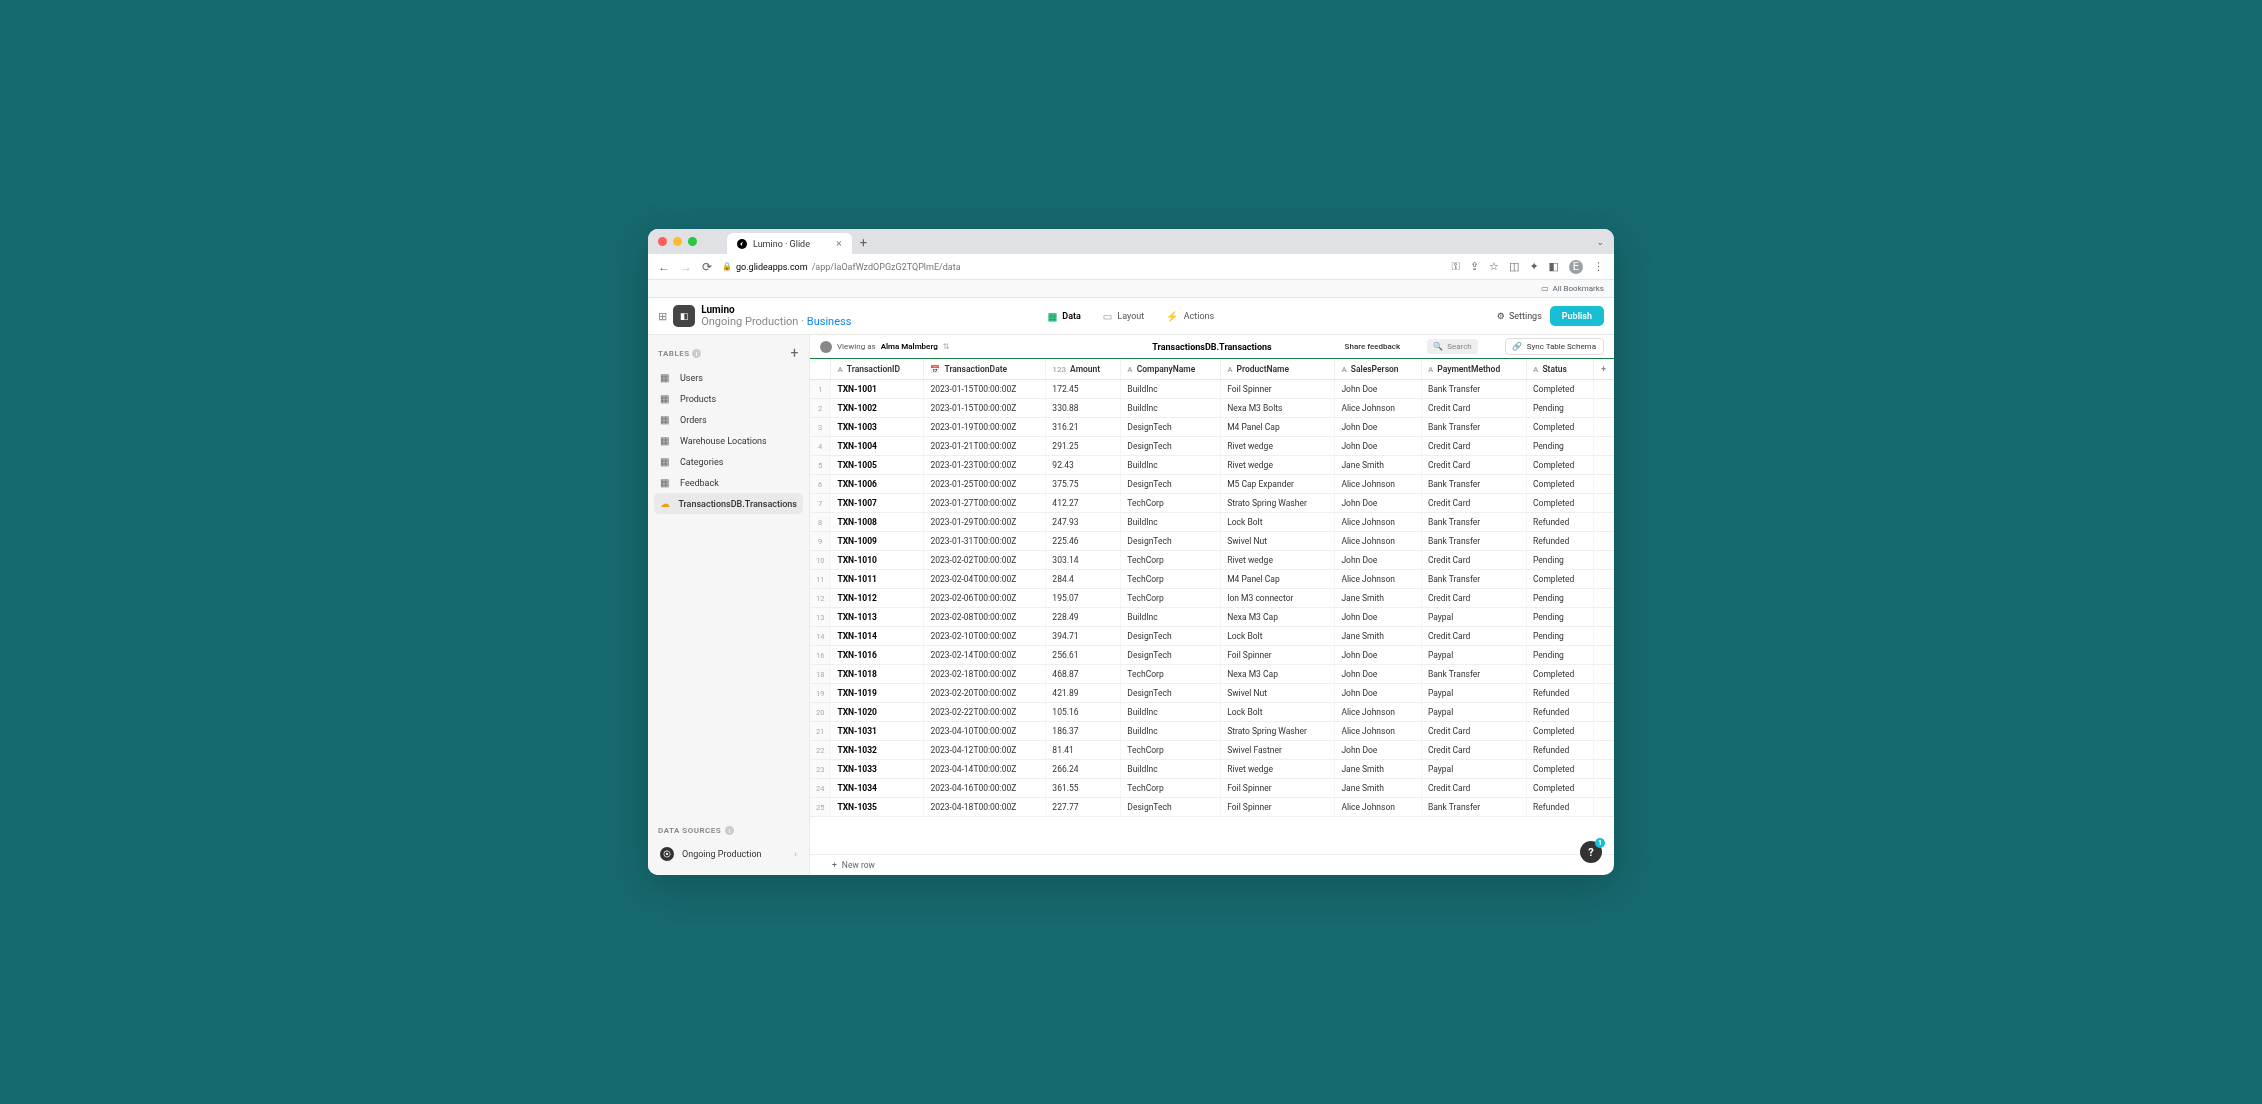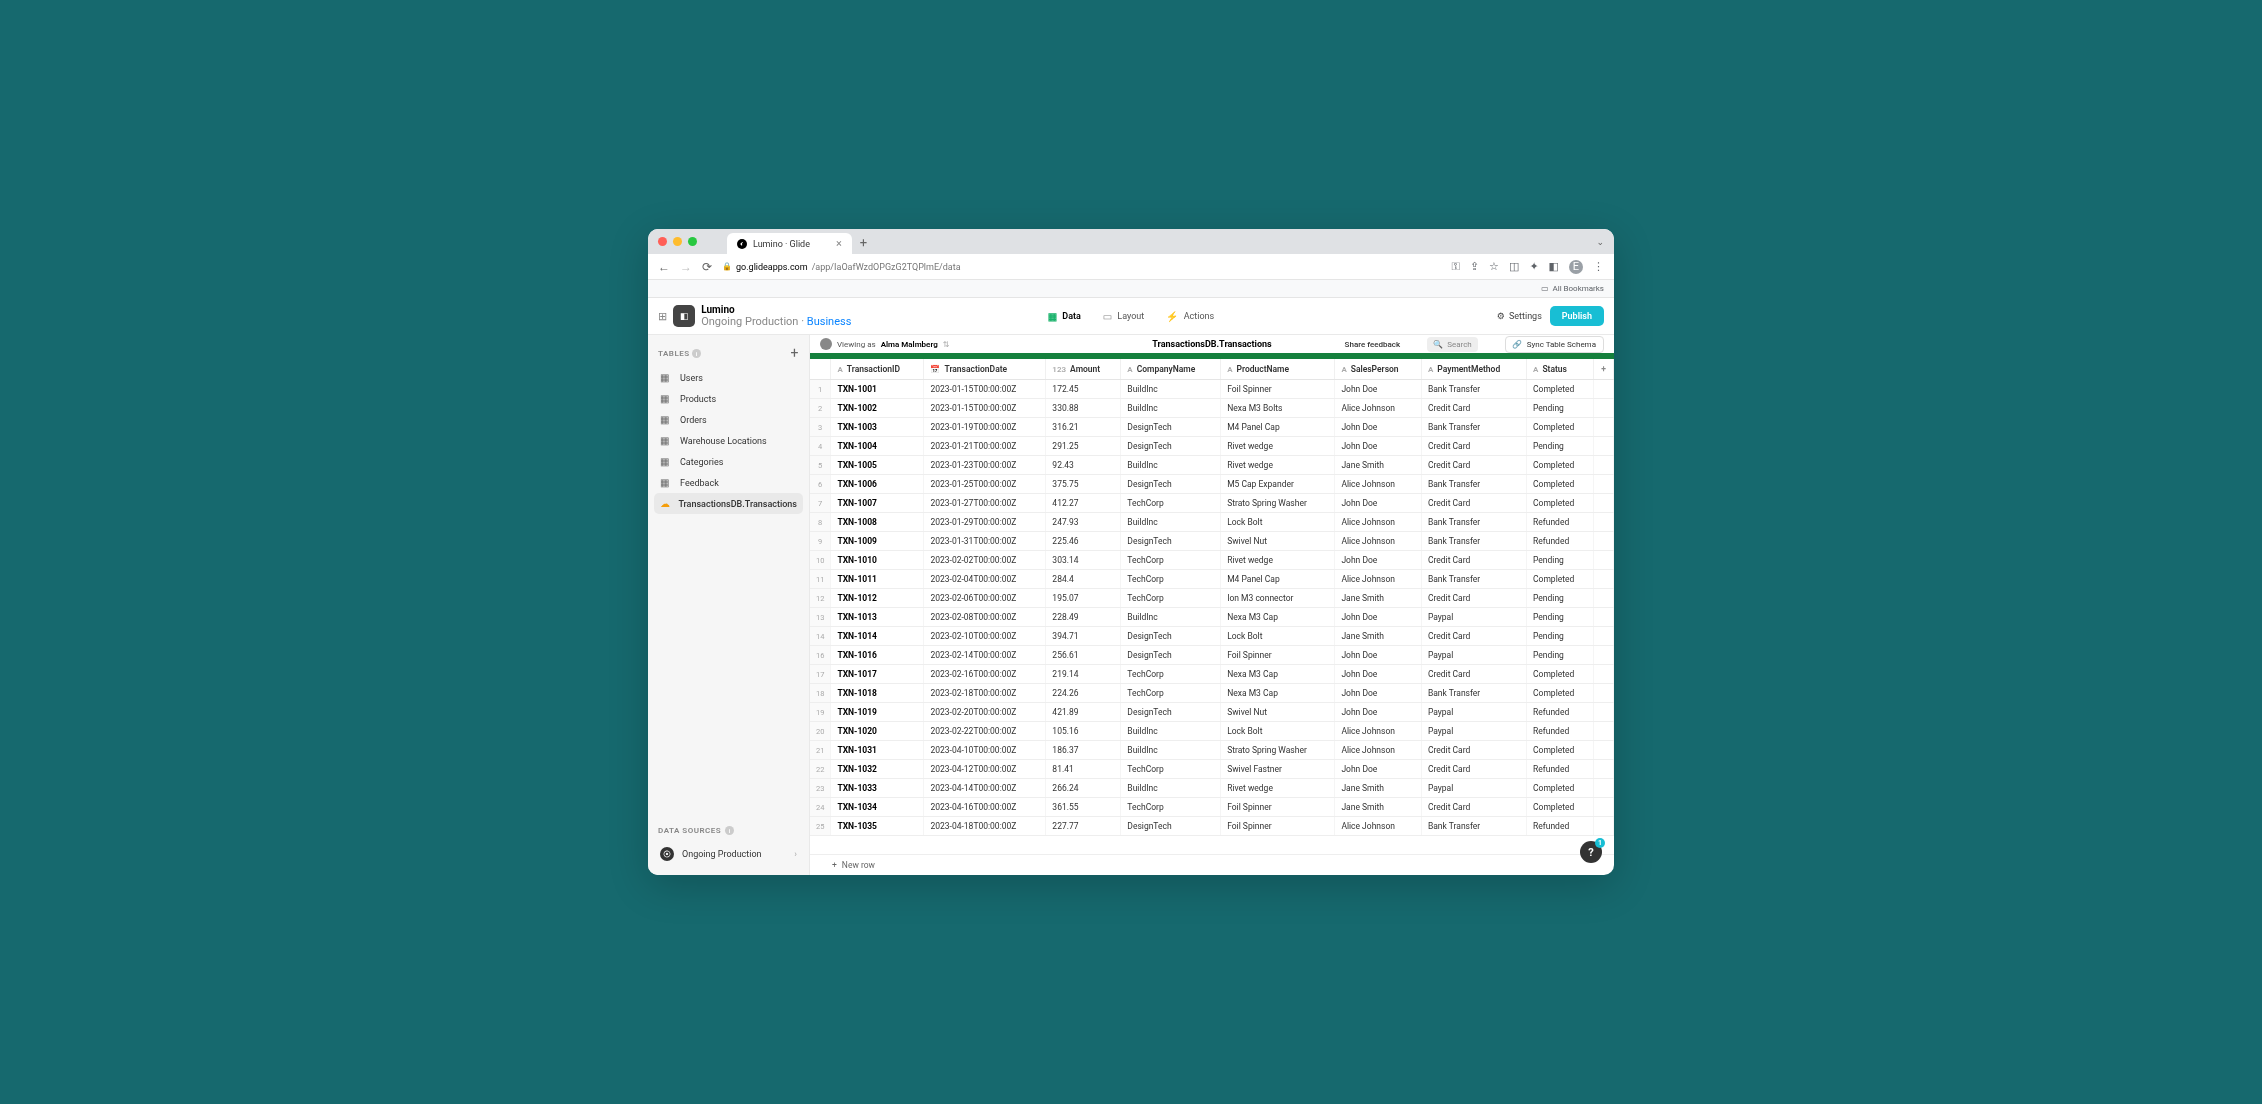--- a/index.html
+++ b/index.html
@@ -50,21 +50,21 @@
 .sb-plus { color: #666; font-size: 14px; cursor: pointer; font-weight: 400; }
 .sb-item { display: flex; align-items: center; gap: 8px; padding: 5px 6px; font-size: 9px; color: #333; cursor: pointer; border-radius: 5px; }
 .sb-item.active { background: #e9e9e9; font-weight: 500; }
 .sb-icon { width: 12px; font-size: 10px; color: #666; }
 .sb-footer { margin-top: auto; }
 .sb-ds-head { font-size: 8px; color: #888; font-weight: 600; letter-spacing: 0.5px; padding: 6px 4px; display: flex; align-items: center; gap: 4px; }
 .sb-ds-item { display: flex; align-items: center; gap: 8px; padding: 6px; font-size: 9px; color: #333; cursor: pointer; }
 .sb-ds-icon { width: 14px; height: 14px; border-radius: 50%; background: #333; display: flex; align-items: center; justify-content: center; color: #fff; font-size: 8px; }
 .sb-ds-chev { margin-left: auto; color: #aaa; font-size: 9px; }
 .main { flex: 1; display: flex; flex-direction: column; overflow: hidden; }
-.toolbar { display: flex; align-items: center; padding: 5px 10px; border-bottom: 6px solid #15803d; position: relative; height: 24px; }
+.toolbar { display: flex; align-items: center; padding: 5px 10px; border-bottom: 1px solid #15803d; position: relative; height: 24px; }
 .viewing { display: flex; align-items: center; gap: 5px; font-size: 8px; color: #555; }
 .va-av { width: 12px; height: 12px; border-radius: 50%; background: #888; }
 .viewing b { font-weight: 600; color: #000; }
 .tb-title { position: absolute; left: 50%; transform: translateX(-50%); font-size: 9px; font-weight: 700; color: #000; }
 .tb-right { margin-left: auto; display: flex; align-items: center; gap: 27px; }
 .tb-link { font-size: 8px; color: #333; cursor: pointer; font-weight: 500; }
 .search-box { display: flex; align-items: center; gap: 4px; background: #eee; padding: 3px 6px; border-radius: 4px; font-size: 8px; color: #888; }
 .sync-btn { border: 1px solid #ddd; background: #fff; padding: 3px 7px; border-radius: 4px; font-size: 8px; color: #333; cursor: pointer; display: flex; align-items: center; gap: 4px; }
 .grid { flex: 1; overflow: auto; position: relative; }
 table { border-collapse: collapse; width: 100%; font-size: 8.5px; }
@@ -423,36 +423,24 @@
                   <td>2023-02-14T00:00:00Z</td>
                   <td>256.61</td>
                   <td>DesignTech</td>
                   <td>Foil Spinner</td>
                   <td>John Doe</td>
                   <td>Paypal</td>
                   <td>Pending</td>
                   <td></td>
                 </tr>
                 <tr>
-                  <td class="rownum">17</td>
-                  <td class="id">TXN-1017</td>
-                  <td>2023-02-16T00:00:00Z</td>
-                  <td>219.14</td>
-                  <td>TechCorp</td>
-                  <td>Nexa M3 Cap</td>
-                  <td>John Doe</td>
-                  <td>Credit Card</td>
-                  <td>Completed</td>
-                  <td></td>
-                </tr>
-                <tr>
                   <td class="rownum">18</td>
                   <td class="id">TXN-1018</td>
                   <td>2023-02-18T00:00:00Z</td>
-                  <td>224.26</td>
+                  <td>468.87</td>
                   <td>TechCorp</td>
                   <td>Nexa M3 Cap</td>
                   <td>John Doe</td>
                   <td>Bank Transfer</td>
                   <td>Completed</td>
                   <td></td>
                 </tr>
                 <tr>
                   <td class="rownum">19</td>
                   <td class="id">TXN-1019</td>

